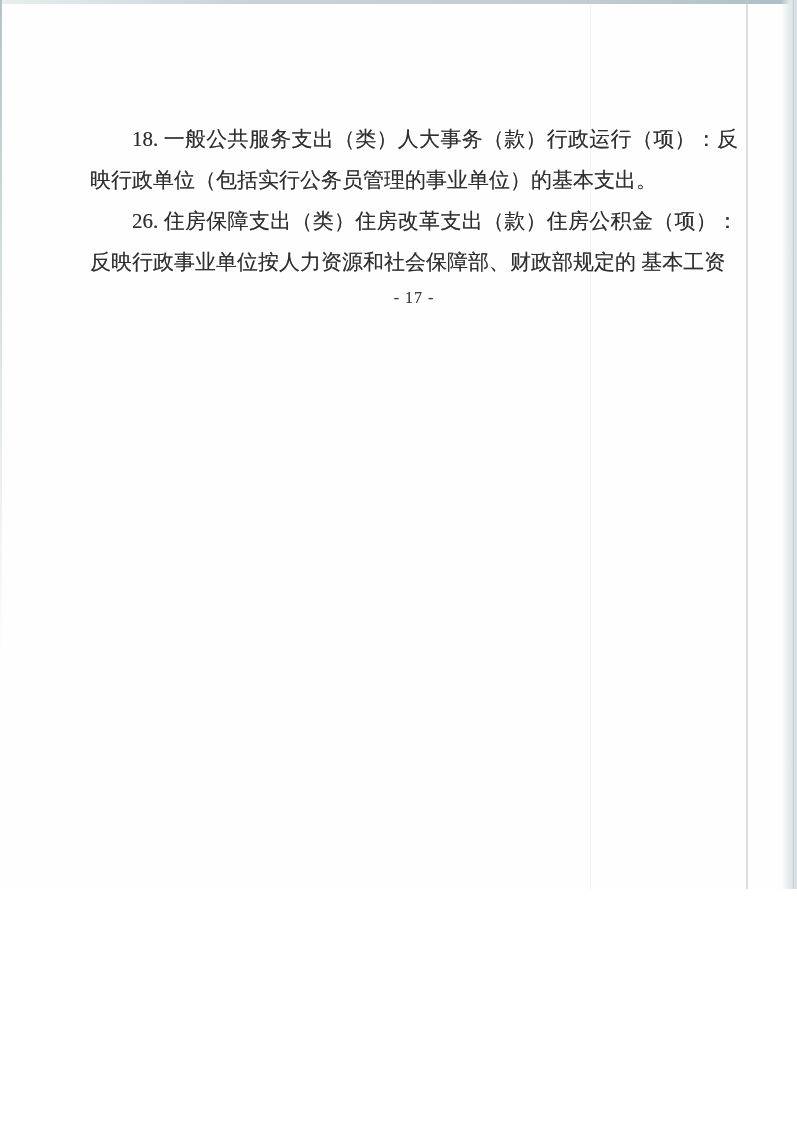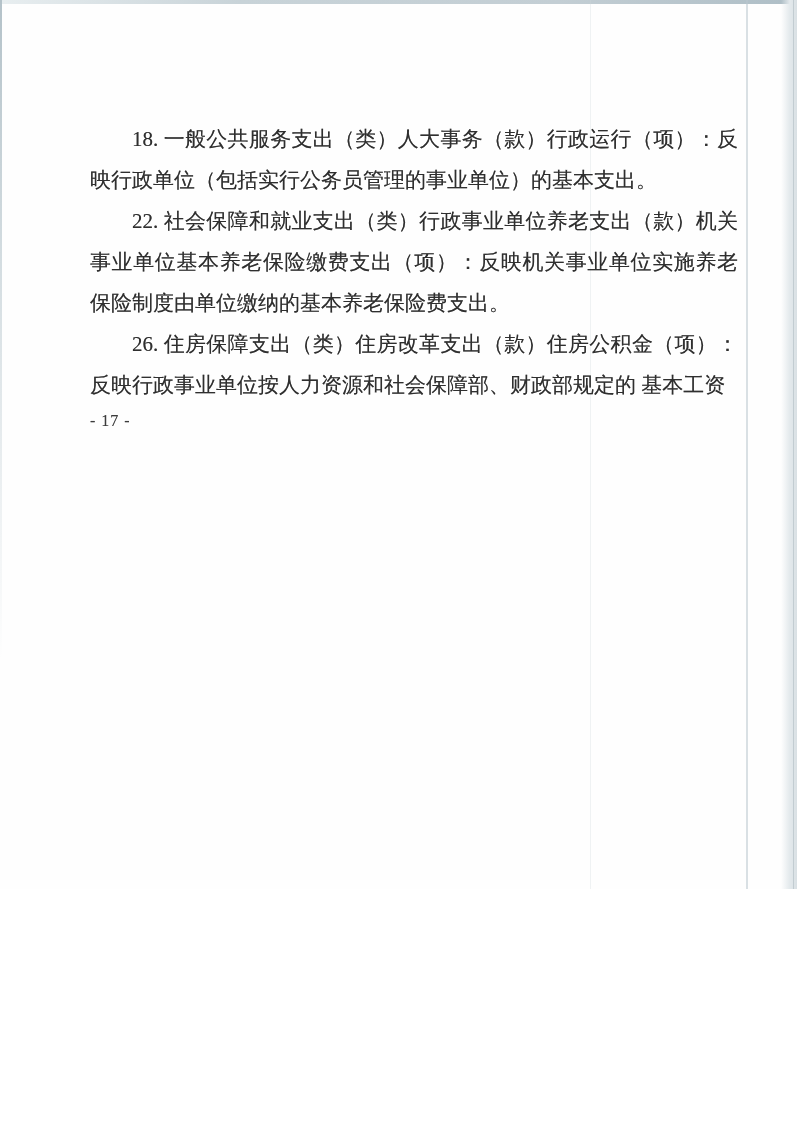--- a/index.html
+++ b/index.html
@@ -60,20 +60,21 @@
     margin: 0;
     font-size: 21px;
     line-height: 41px;
     text-align: justify;
     text-indent: 2em;
     text-shadow: 0 0 0.5px rgba(47, 47, 47, 0.55);
     word-break: break-all;
   }
   .page-number {
     margin-top: 6px;
+    text-align: center;
     font-size: 16px;
     letter-spacing: 1px;
     color: #3c3c3c;
     text-shadow: 0 0 0.4px rgba(60, 60, 60, 0.5);
   }
 </style>
 </head>
 <body>
 
 <div class="page">
@@ -82,18 +83,17 @@
   <div class="edge-left"></div>
   <div class="edge-right"></div>
   <div class="edge-right-line"></div>
   <div class="fold-line"></div>
   <div class="fold-line-faint"></div>
   <div class="edge-bottom-line"></div>
   <div class="edge-bottom-fill"></div>
 
   <main class="text-block">
     <p class="para">18. 一般公共服务支出（类）人大事务（款）行政运行（项）：反映行政单位（包括实行公务员管理的事业单位）的基本支出。</p>
-    <p class="para">22. 社会保障和就业支出（类）行政事业单位养老支出（款）机关事业单位基本养老保险缴费支出（项）：反映机关事业单位实施养老保险制度由单位缴纳的基本养老保险费支出。</p>
     <p class="para">26. 住房保障支出（类）住房改革支出（款）住房公积金（项）：反映行政事业单位按人力资源和社会保障部、财政部规定的 基本工资</p>
     <div class="page-number">- 17 -</div>
   </main>
 
 </div>
 
 </body></html>

